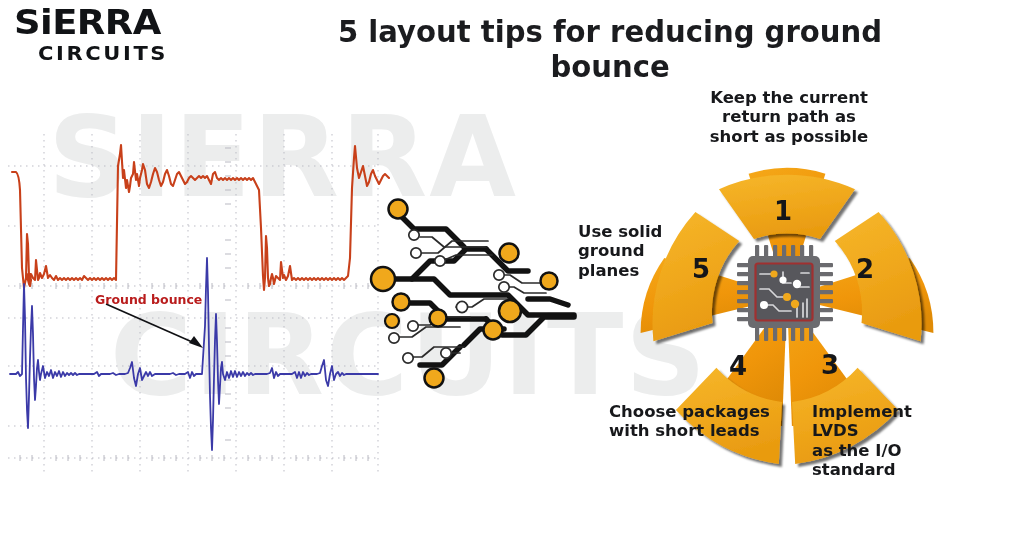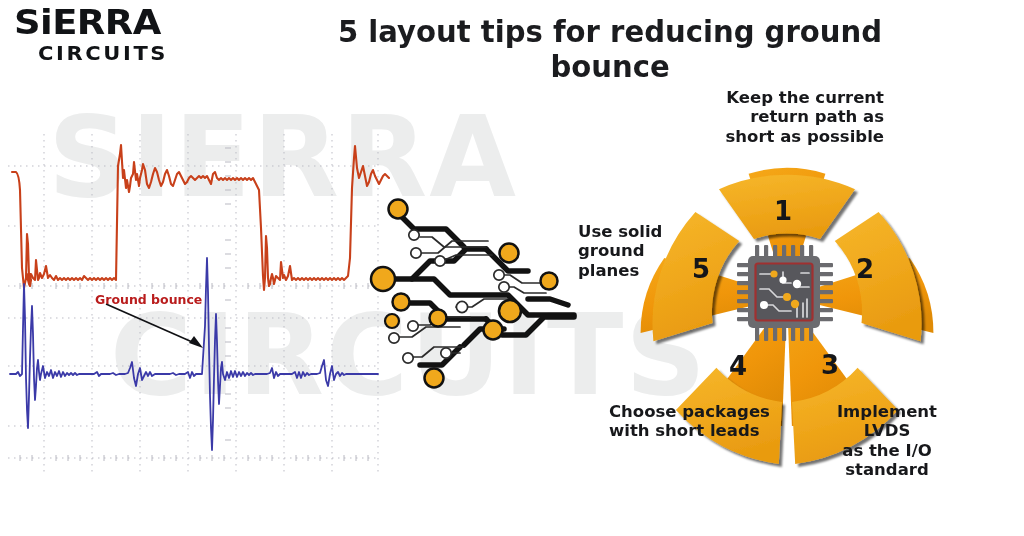--- a/index.html
+++ b/index.html
@@ -117,23 +117,23 @@
   .seg-num {
     position: absolute;
     font-family: "DejaVu Sans", sans-serif;
     font-weight: 700;
     font-size: 26px;
     color: #151619;
     z-index: 15;
   }
 
   
-  #t1 { left: 694px; top: 88px;  width: 190px; text-align: right; }
+  #t1 { left: 694px; top: 88px;  width: 190px; text-align: center; }
   #t2 { left: 896px; top: 194px; width: 122px; text-align: left; }
-  #t3 { left: 812px; top: 402px; width: 150px; text-align: center; }
+  #t3 { left: 812px; top: 402px; width: 150px; text-align: left; }
   #t4 { left: 609px; top: 402px; width: 175px; text-align: left; }
   #t5 { left: 578px; top: 222px; width: 120px; text-align: left; }
 
   #n1 { left: 774px; top: 196px; }
   #n2 { left: 856px; top: 254px; }
   #n3 { left: 821px; top: 350px; }
   #n4 { left: 729px; top: 351px; }
   #n5 { left: 692px; top: 254px; }
 
   

